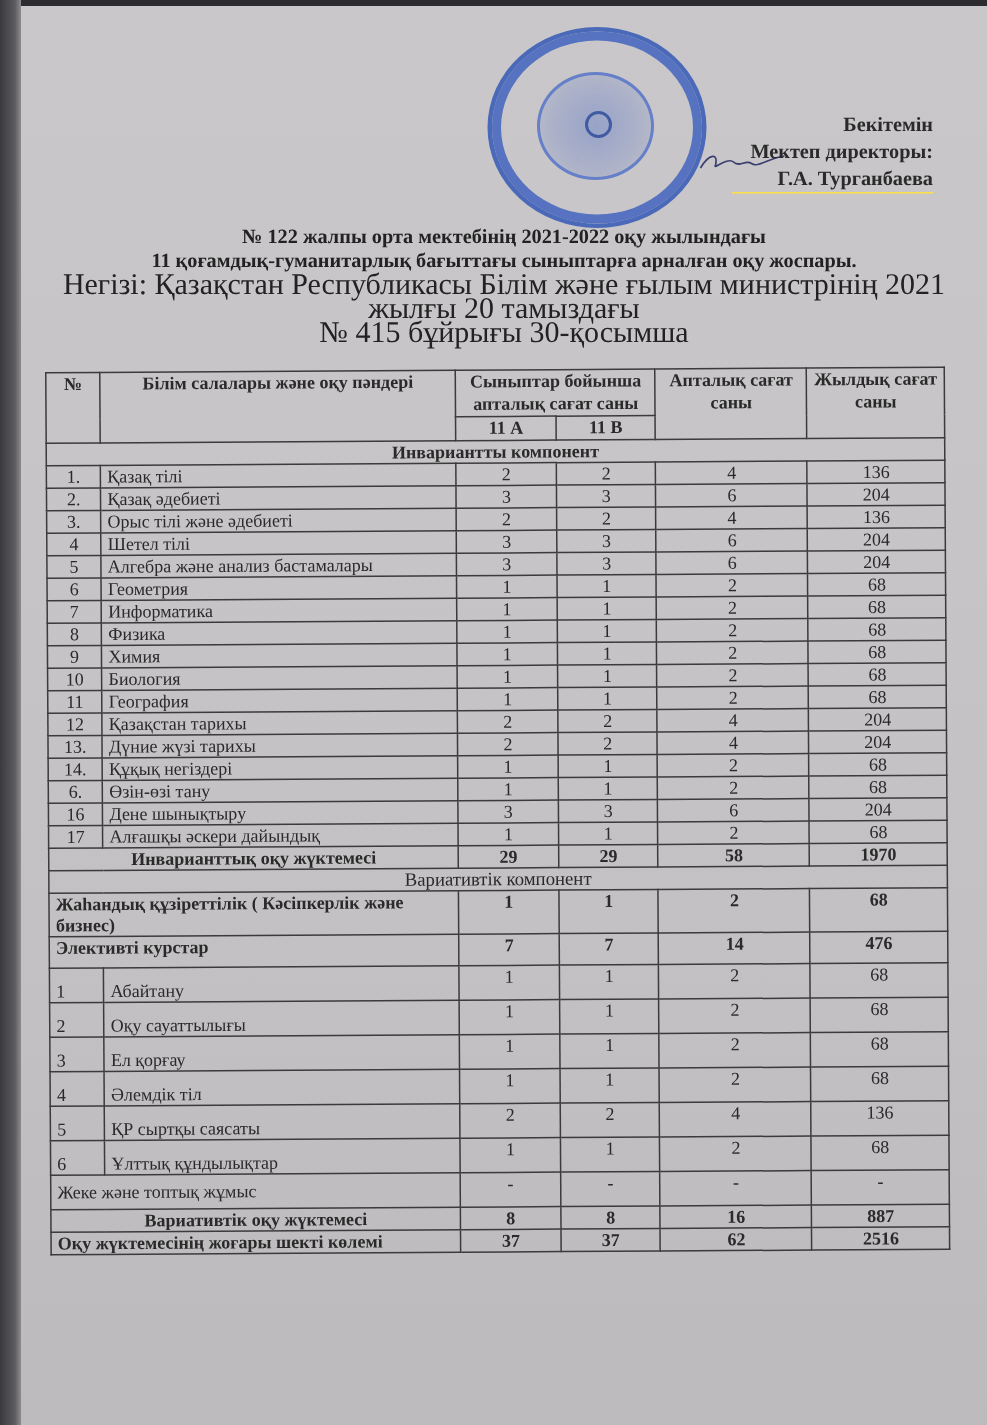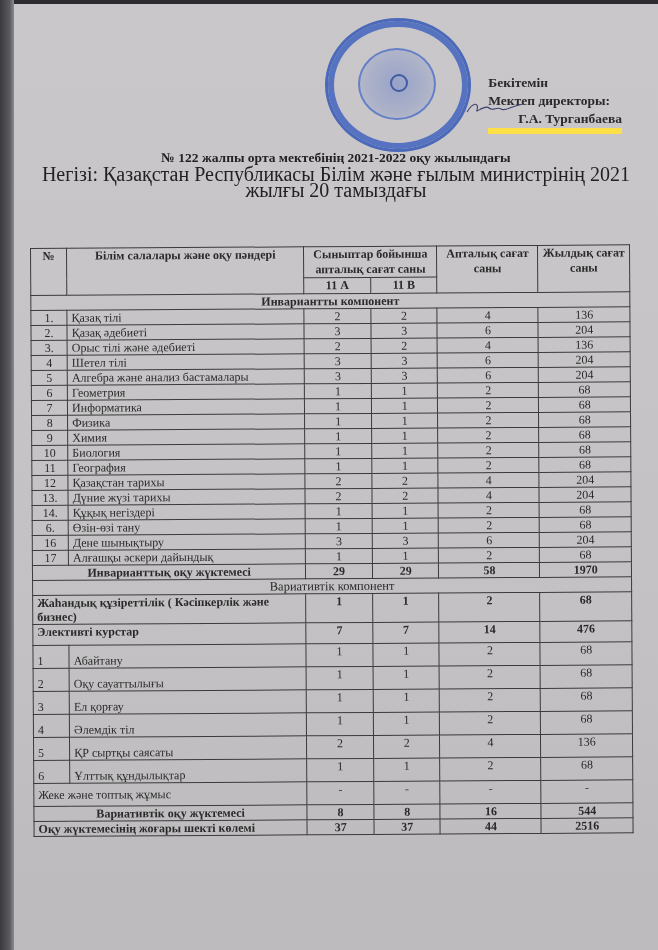--- a/index.html
+++ b/index.html
@@ -36,24 +36,24 @@
     background: radial-gradient(circle, rgba(80,110,200,0.45) 0%, rgba(80,110,200,0.25) 60%, rgba(80,110,200,0.05) 100%);
   }
   .stamp-emblem {
     position: absolute; left: 30px; top: 24px; width: 14px; height: 14px; border-radius: 50%;
     border: 2px solid #33509e;
   }
   .signature {
     position: absolute; left: 465px; top: 100px; width: 60px; height: 16px;
   }
   .approve {
-    position: absolute; right: 36px; top: 74px; 
+    position: absolute; right: 36px; top: 74px; text-align: right;
     font-weight: bold; font-size: 13.5px; line-height: 18px; color: #2a2a2a;
   }
-  .approve .line3 { border-bottom: 6px solid #fde047; padding-left: 30px; }
+  .approve .line3 { border-bottom: 1px solid #fde047; padding-left: 30px; }
   .heading {
     position: absolute; left: 14px; top: 150px; width: 644px; text-align: center;
     font-size: 13.5px; line-height: 16px; color: #222;
   }
   .heading .b { font-weight: bold; }
   .heading .n { font-size: 20px; }
   table.plan {
     position: absolute; left: 30px; top: 248px; width: 600px;
     border-collapse: collapse; font-size: 12px; color: #2a2a2a;
     transform: rotate(-0.35deg); transform-origin: left top;
@@ -94,21 +94,23 @@
 </svg>
 
 <div class="approve">
   <div>Бекітемін</div>
   <div>Мектеп директоры:</div>
   <div class="line3">Г.А. Турганбаева</div>
 </div>
 
 <div class="heading">
   <div class="b">№ 122  жалпы   орта мектебінің  2021-2022  оқу жылындағы</div>
+  <div class="b">11 қоғамдық-гуманитарлық бағыттағы сыныптарға арналған оқу жоспары.</div>
   <div class="n">Негізі: Қазақстан Республикасы Білім және ғылым министрінің 2021 жылғы 20 тамыздағы</div>
+  <div class="n">№ 415 бұйрығы 30-қосымша</div>
 </div>
 
 <table class="plan">
   <thead>
     <tr>
       <th class="num" rowspan="2">№</th>
       <th class="subj" rowspan="2">Білім салалары және оқу пәндері</th>
       <th colspan="2">Сыныптар бойынша апталық сағат саны</th>
       <th class="wk" rowspan="2">Апталық сағат саны</th>
       <th class="yr" rowspan="2">Жылдық сағат саны</th>
@@ -335,23 +337,23 @@
         <td class="c v">-</td>
         <td class="c v">-</td>
         <td class="c v">-</td>
         <td class="c v">-</td>
       </tr>
       <tr>
         <td class="bold c" colspan="2">Вариативтік оқу жүктемесі</td>
         <td class="c bold">8</td>
         <td class="c bold">8</td>
         <td class="c bold">16</td>
-        <td class="c bold">544</td>
+        <td class="c bold">887</td>
       </tr>
       <tr>
         <td class="bold " colspan="2">Оқу жүктемесінің жоғары шекті көлемі</td>
         <td class="c bold">37</td>
         <td class="c bold">37</td>
-        <td class="c bold">44</td>
+        <td class="c bold">62</td>
         <td class="c bold">2516</td>
       </tr>
     </tbody>
 </table>
 
 </body></html>

